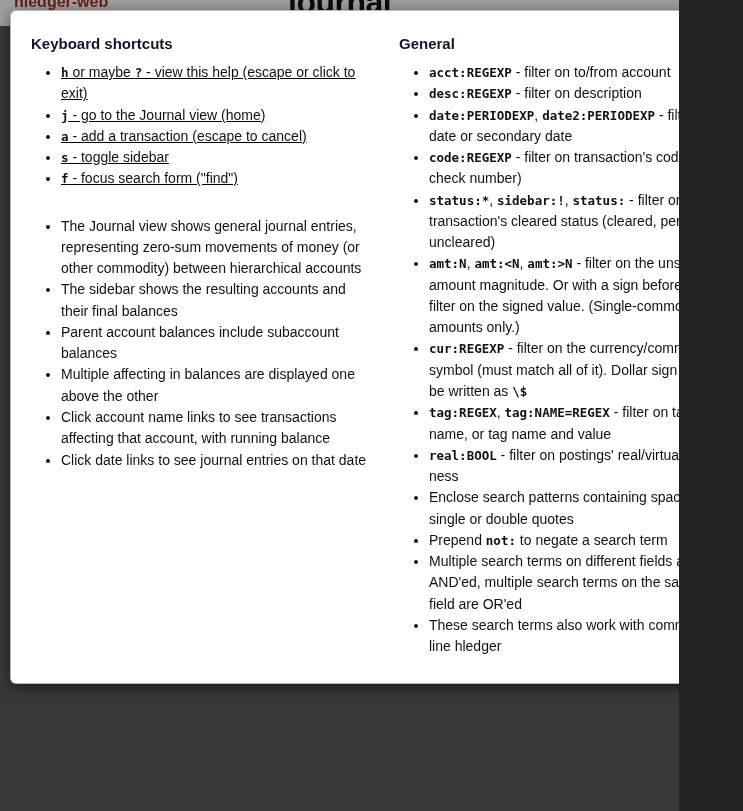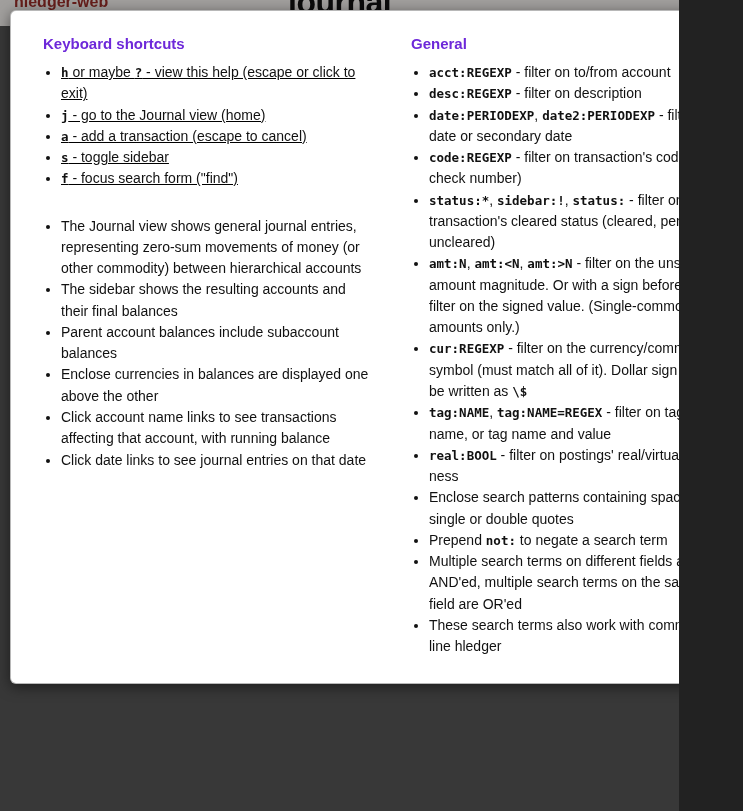--- a/index.html
+++ b/index.html
@@ -23,21 +23,21 @@
   .modal-header { position: relative; padding: 15px 16px 13px; border-bottom: 1px solid #e5e5e5; }
   .modal-title { margin: 0; font-size: 22px; font-weight: 500; color: #333; }
   .close-btn { position: absolute; right: 16px; top: 13px; font-size: 20px; font-weight: bold;
                color: #000; opacity: 0.25; line-height: 1; cursor: pointer; background: none; border: none; padding: 0;
                font-family: "Liberation Sans", sans-serif; }
 
   .modal-body { padding: 16px 16px 26px 20px; display: flex; gap: 26px; }
   .col-left  { flex: 0 0 342px; }
   .col-right { flex: 1; min-width: 0; }
 
-  .section-heading { margin: 8px 12px 10px; font-size: 15px; font-weight: bold; color: #6d28d9; }
+  .section-heading { margin: 8px 0 10px; font-size: 15px; font-weight: bold; color: #0f172a; }
   .col-left .section-heading + ul { margin-bottom: 26px; text-decoration: underline; }
 
   ul.help-list { margin: 0; padding-left: 30px; }
   ul.help-list li { font-size: 14px; line-height: 1.52; color: #111; margin: 0; }
 
   code { font-family: "DejaVu Sans Mono", monospace; font-weight: bold; font-size: 12.5px; color: #111; }
 </style>
 </head>
 <body>
 
@@ -63,37 +63,37 @@
             <li><code>j</code> - go to the Journal view (home)</li>
             <li><code>a</code> - add a transaction (escape to cancel)</li>
             <li><code>s</code> - toggle sidebar</li>
             <li><code>f</code> - focus search form ("find")</li>
           </ul>
 
         <ul class="help-list">
             <li>The Journal view shows general journal entries, representing zero-sum movements of money (or other commodity) between hierarchical accounts</li>
             <li>The sidebar shows the resulting accounts and their final balances</li>
             <li>Parent account balances include subaccount balances</li>
-            <li>Enclose currencies in balances are displayed one above the other</li>
+            <li>Multiple affecting in balances are displayed one above the other</li>
             <li>Click account name links to see transactions affecting that account, with running balance</li>
             <li>Click date links to see journal entries on that date</li>
           </ul>
       </div>
 
       <div class="col-right">
         <h4 class="section-heading">General</h4>
         <ul class="help-list">
             <li><code>acct:REGEXP</code> - filter on to/from account</li>
             <li><code>desc:REGEXP</code> - filter on description</li>
             <li><code>date:PERIODEXP</code>, <code>date2:PERIODEXP</code> - filter on date or secondary date</li>
             <li><code>code:REGEXP</code> - filter on transaction's code (eg check number)</li>
             <li><code>status:*</code>, <code>sidebar:!</code>, <code>status:</code> - filter on transaction's cleared status (cleared, pending, uncleared)</li>
             <li><code>amt:N</code>, <code>amt:&lt;N</code>, <code>amt:&gt;N</code> - filter on the unsigned amount magnitude. Or with a sign before N, filter on the signed value. (Single-commodity amounts only.)</li>
             <li><code>cur:REGEXP</code> - filter on the currency/commodity symbol (must match all of it). Dollar sign must be written as <code>\$</code></li>
-            <li><code>tag:NAME</code>, <code>tag:NAME=REGEX</code> - filter on tag name, or tag name and value</li>
+            <li><code>tag:REGEX</code>, <code>tag:NAME=REGEX</code> - filter on tag name, or tag name and value</li>
             <li><code>real:BOOL</code> - filter on postings' real/virtual-ness</li>
             <li>Enclose search patterns containing spaces in single or double quotes</li>
             <li>Prepend <code>not:</code> to negate a search term</li>
             <li>Multiple search terms on different fields are AND'ed, multiple search terms on the same field are OR'ed</li>
             <li>These search terms also work with command-line hledger</li>
           </ul>
       </div>
 
     </div>
   </div>

